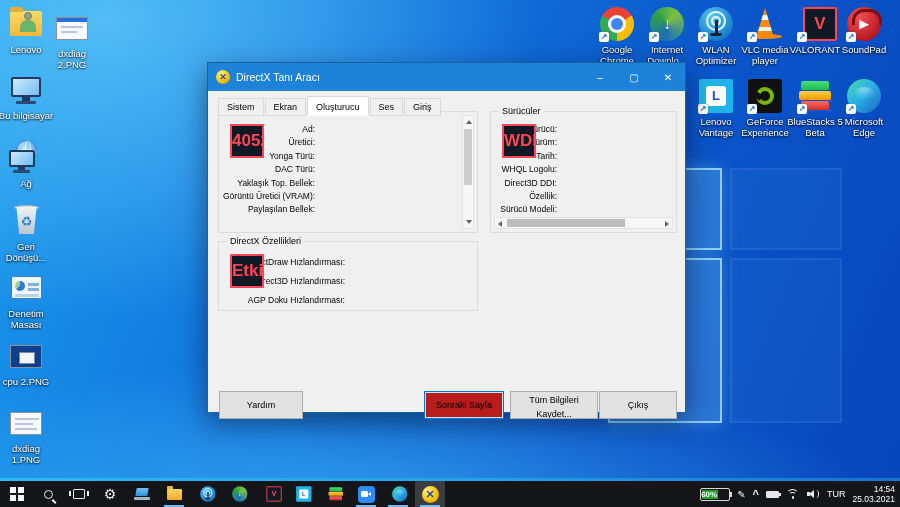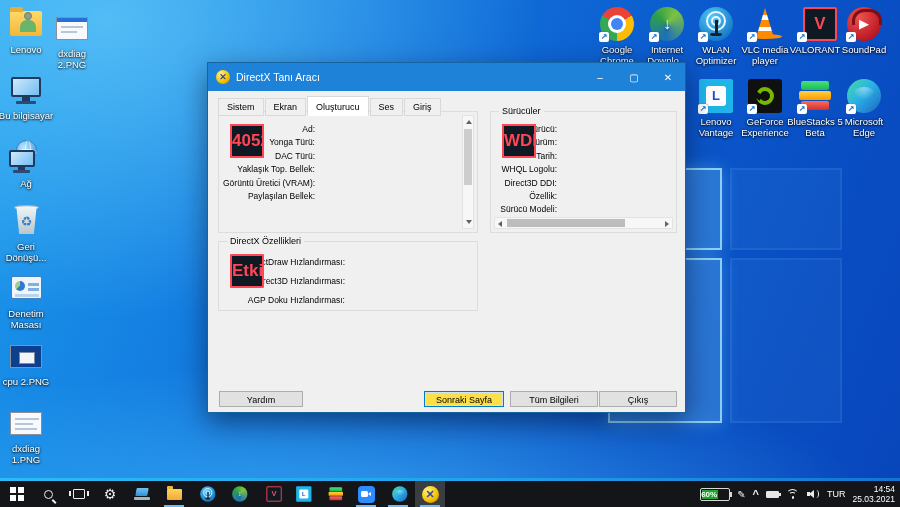--- a/index.html
+++ b/index.html
@@ -137,23 +137,23 @@
   .arr.dn{bottom:4px;border-left:3px solid transparent;border-right:3px solid transparent;border-top:4px solid #636363;}
   .hsb{position:absolute;left:3px;right:3px;bottom:3px;height:12px;background:#f7f7f7;border:1px solid #e3e3e3;}
   .hsb .thumb{position:absolute;top:1px;bottom:1px;left:12px;width:118px;background:#bdbdbd;}
   .arr.lf{top:3px;left:3px;border-top:3px solid transparent;border-bottom:3px solid transparent;border-right:4px solid #636363;}
   .arr.rt{top:3px;left:auto;right:3px;border-top:3px solid transparent;border-bottom:3px solid transparent;border-left:4px solid #636363;}
   
   .notes-inner{position:absolute;left:6px;right:6px;top:9px;bottom:6px;background:#fff;border:1px solid #7e7e7e;}
   .note-row{display:flex;font-size:8.5px;line-height:12px;padding:3px 6px;color:#000;}
   .note-row .blt{width:18px;flex:none;}
   
-  .btn{position:absolute;top:328px;height:16px;background:#e1e1e1;border:1px solid #adadad;
+  .btn{position:absolute;top:328px;height:28px;background:#e1e1e1;border:1px solid #adadad;
     font-size:9px;line-height:14px;color:#000;overflow:hidden;}
-  .btn.default{background:#fde047;border-color:#0078d7;box-shadow:inset 0 0 0 1px #cde4f7;}
+  .btn.default{background:#b91c1c;border-color:#0078d7;box-shadow:inset 0 0 0 1px #cde4f7;}
   
   .taskbar{position:absolute;left:0;right:0;bottom:0;height:26px;background:#131519;z-index:5;}
   .tb-cell{position:absolute;top:0;width:30px;height:26px;display:flex;align-items:center;justify-content:center;}
   .tb-cell.active{background:#3a3d42;}
   .tb-ind{position:absolute;left:5px;right:5px;bottom:0;height:2px;background:#76b9ed;}
   .winlogo{display:grid;grid-template-columns:6px 6px;grid-template-rows:6px 6px;gap:1.5px;}
   .winlogo i{background:#fdfdfd;}
   .srch{width:9px;height:9px;border:1.5px solid #ececec;border-radius:50%;position:relative;}
   .srch::after{content:"";position:absolute;left:8px;top:8px;width:5px;height:1.5px;background:#ececec;transform:rotate(45deg);transform-origin:0 0;}
   .tview{width:12px;height:10px;border:1.5px solid #ececec;border-radius:1px;position:relative;}
@@ -391,20 +391,24 @@
     </div>
 
     <div class="gbox" style="left:10px;top:48px;width:260px;height:122px;">
       <div class="legend">Cihaz</div>
       <div class="rows dev">
         <div class="g-row">
             <div class="g-lab">Ad:</div>
             <div class="g-val">NVIDIA GeForce GT 740M</div>
           </div>
         <div class="g-row">
+            <div class="g-lab">Üretici:</div>
+            <div class="g-val">NVIDIA</div>
+          </div>
+        <div class="g-row">
             <div class="g-lab">Yonga Türü:</div>
             <div class="g-val">GeForce GT 740M</div>
           </div>
         <div class="g-row">
             <div class="g-lab">DAC Türü:</div>
             <div class="g-val">Integrated RAMDAC</div>
           </div>
         <div class="g-row">
             <div class="g-lab">Yaklaşık Top. Bellek:</div>
             <div class="g-val">6061 MB</div>

